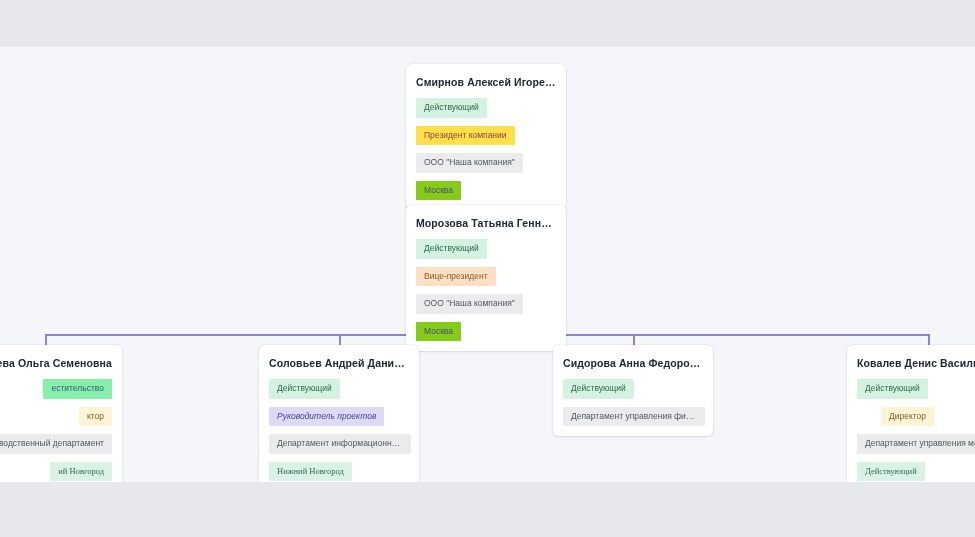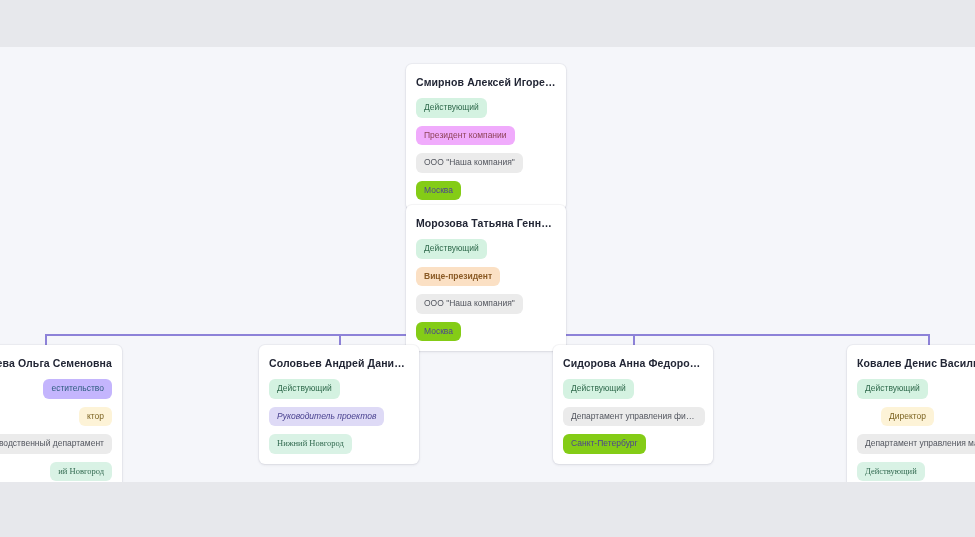--- a/index.html
+++ b/index.html
@@ -70,32 +70,32 @@
 
   .tag-row { margin-bottom: 8px; }
   .tag-row:last-child { margin-bottom: 0; }
 
   .tag {
     display: inline-block;
     max-width: 142px;
     font-size: 8.5px;
     line-height: 1;
     padding: 5px 8px 6px 8px;
-    border-radius: 6px;
+    border-radius: 1px;
     white-space: nowrap;
     overflow: hidden;
     text-overflow: ellipsis;
     vertical-align: top;
   }
 
   
   .t-green  { background: #d4f2e1; color: #2f6a4c; }
-  .t-blue   { background: #c4b5fd; color: #2f5d80; }
-  .t-pink   { background: #f0abfc; color: #8d4257; }
-  .t-orange { background: #fbe0c4; color: #8a5a25; font-weight: bold; }
+  .t-blue   { background: #86efac; color: #2f5d80; }
+  .t-pink   { background: #fde047; color: #8d4257; }
+  .t-orange { background: #fbe0c4; color: #8a5a25; }
   .t-cream  { background: #fdf3d7; color: #7c6422; margin-left: 24px; }
   .t-violet { background: #dedaf6; color: #4a4290; font-style: italic; }
   .t-purple { background: #84cc16; color: #4c4490; }
   .t-grey   { background: #ebebeb; color: #53565f; }
   .t-mint   { background: #d9f2e5; color: #326a50; font-family: Liberation Serif, serif; }
 </style>
 </head>
 <body>
 
 <div id="app">
@@ -165,35 +165,35 @@
 
     <div class="node" style="left:259px; top:298px;">
       <div class="node-title">Соловьев Андрей Даниилович</div>
       <div class="tag-row">
         <span class="tag t-green">Действующий</span>
       </div>
       <div class="tag-row">
         <span class="tag t-violet">Руководитель проектов</span>
       </div>
       <div class="tag-row">
+        <span class="tag t-grey">Департамент информационных ...</span>
+      </div>
+      <div class="tag-row">
         <span class="tag t-mint">Нижний Новгород</span>
       </div>
     </div>
 
     <div class="node" style="left:553px; top:298px;">
       <div class="node-title">Сидорова Анна Федоровна</div>
       <div class="tag-row">
         <span class="tag t-green">Действующий</span>
       </div>
       <div class="tag-row">
         <span class="tag t-grey">Департамент управления финан...</span>
       </div>
-      <div class="tag-row">
-        <span class="tag t-purple">Санкт-Петербург</span>
-      </div>
     </div>
 
     <div class="node" style="left:847px; top:298px;">
       <div class="node-title">Ковалев Денис Васильевь</div>
       <div class="tag-row">
         <span class="tag t-green">Действующий</span>
       </div>
       <div class="tag-row">
         <span class="tag t-cream">Директор</span>
       </div>

